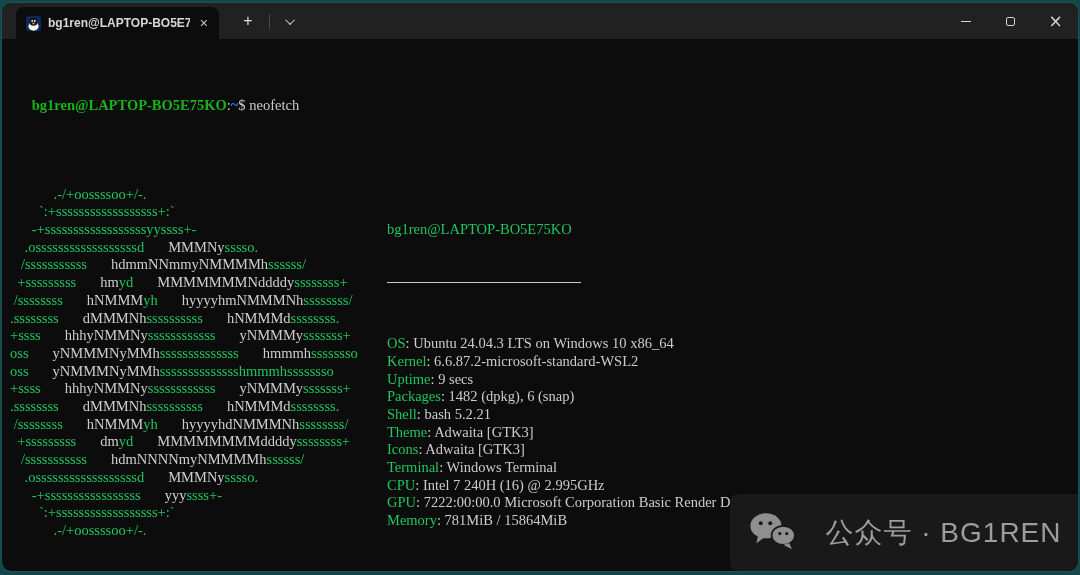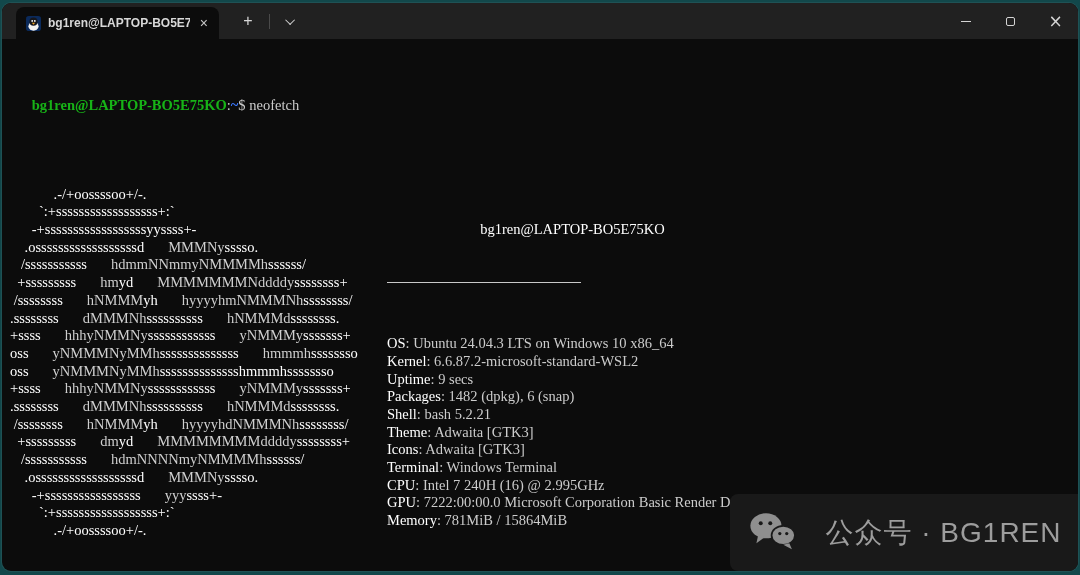--- a/index.html
+++ b/index.html
@@ -43,21 +43,21 @@
   .glyph-max { width:9px; height:9px; border:1px solid #d4d4d4; border-radius:2px; }
   .glyph-close { font-size:17px; line-height:17px; font-family:"DejaVu Sans", sans-serif; }
 
   
   .term {
     position:absolute; top:36px; left:0; right:0; bottom:0;
     font-family:Liberation Serif, serif;
     font-size:14.5px; line-height:17.7px; color:#cccccc;
     padding:5px 0 0 8px; white-space:pre;
   }
-  .c-r { color:#ffffff;text-align:center; }
+  .c-r { color:#22c55e; }
   .c-w { color:#cfcfcf;margin-left:24px; }
   .c-g { color:#17b317; font-weight:bold; }
   .c-b { color:#3b78ff; font-weight:bold; }
   .c-plain { color:#cccccc; }
   .row { display:flex; align-items:flex-start; }
   .art { width:377px; flex:0 0 auto; font:inherit; white-space:pre; }
   .info-line { height:17.7px; }
   .sepline { width:194px; height:1px; background:#c9c9c9; margin-top:8px; }
   .blankline { height:17.7px; }
 

